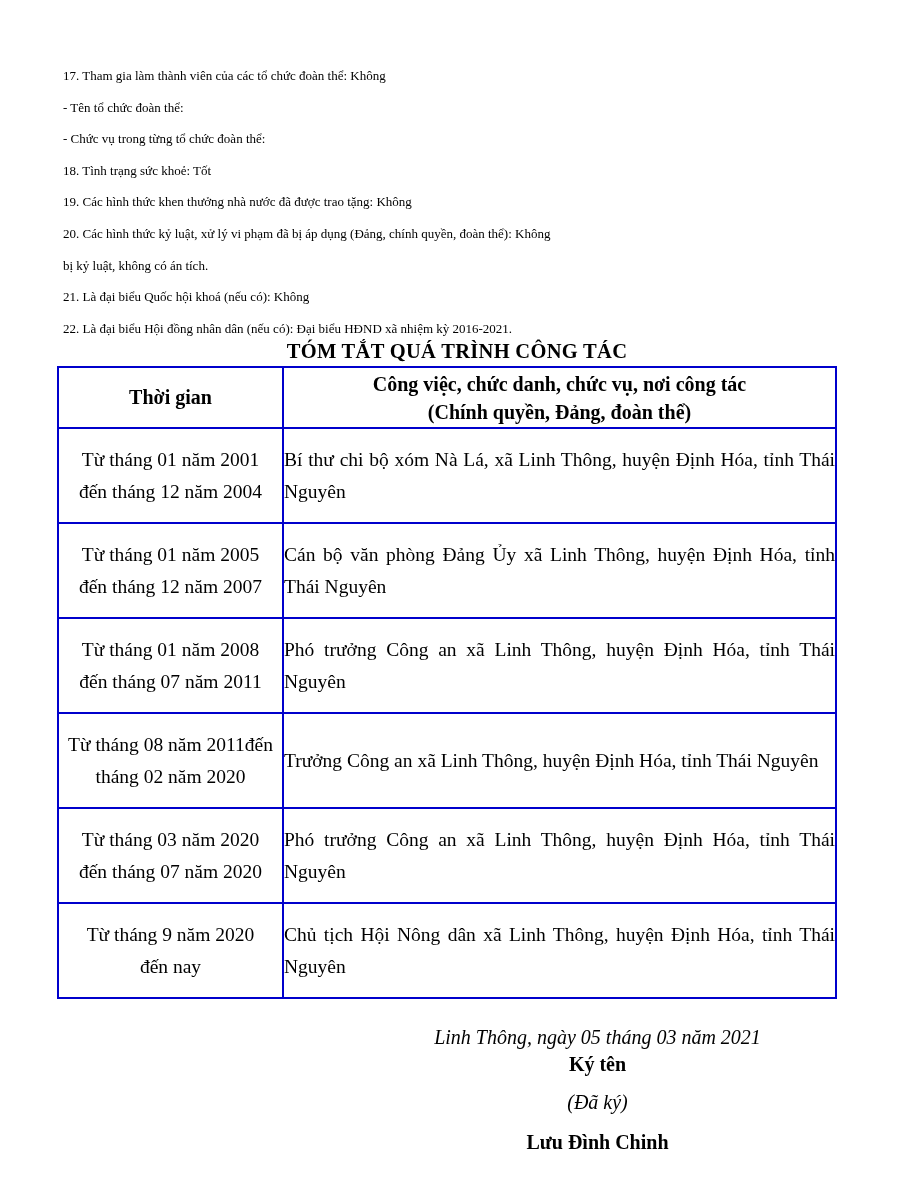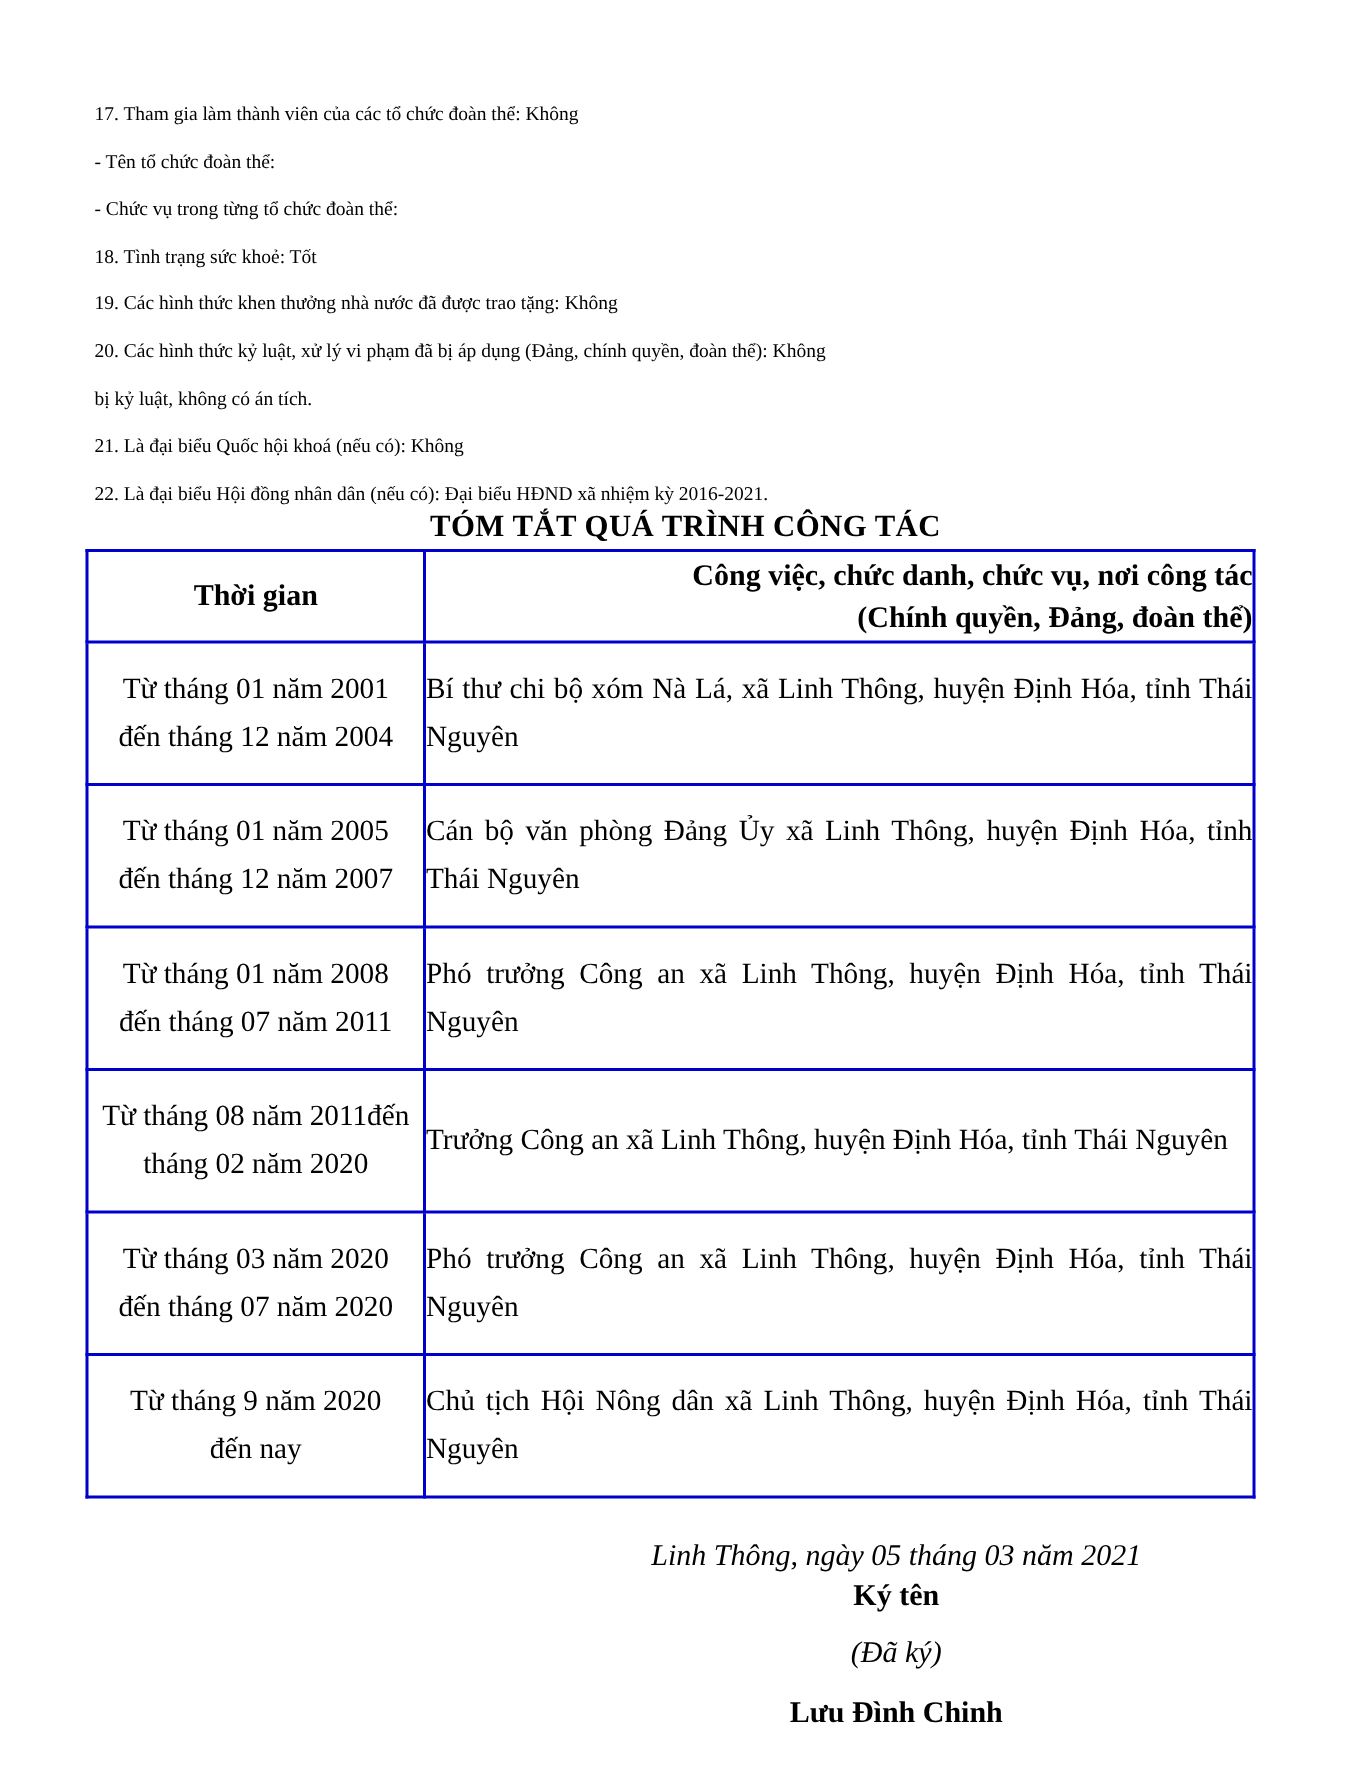--- a/index.html
+++ b/index.html
@@ -63,21 +63,21 @@
   tr.data-row   { height: 95px; }
 
   th.time-head {
     font-weight: bold;
     font-size: 20px;
     text-align: center;
   }
   th.job-head {
     font-weight: bold;
     font-size: 20px;
-    text-align: right;
+    text-align: center;
     line-height: 28px;
   }
   td.time-cell {
     text-align: center;
     line-height: 32px;
     padding: 0 6px;
   }
   td.job-cell {
     text-align: justify;
     line-height: 32px;

